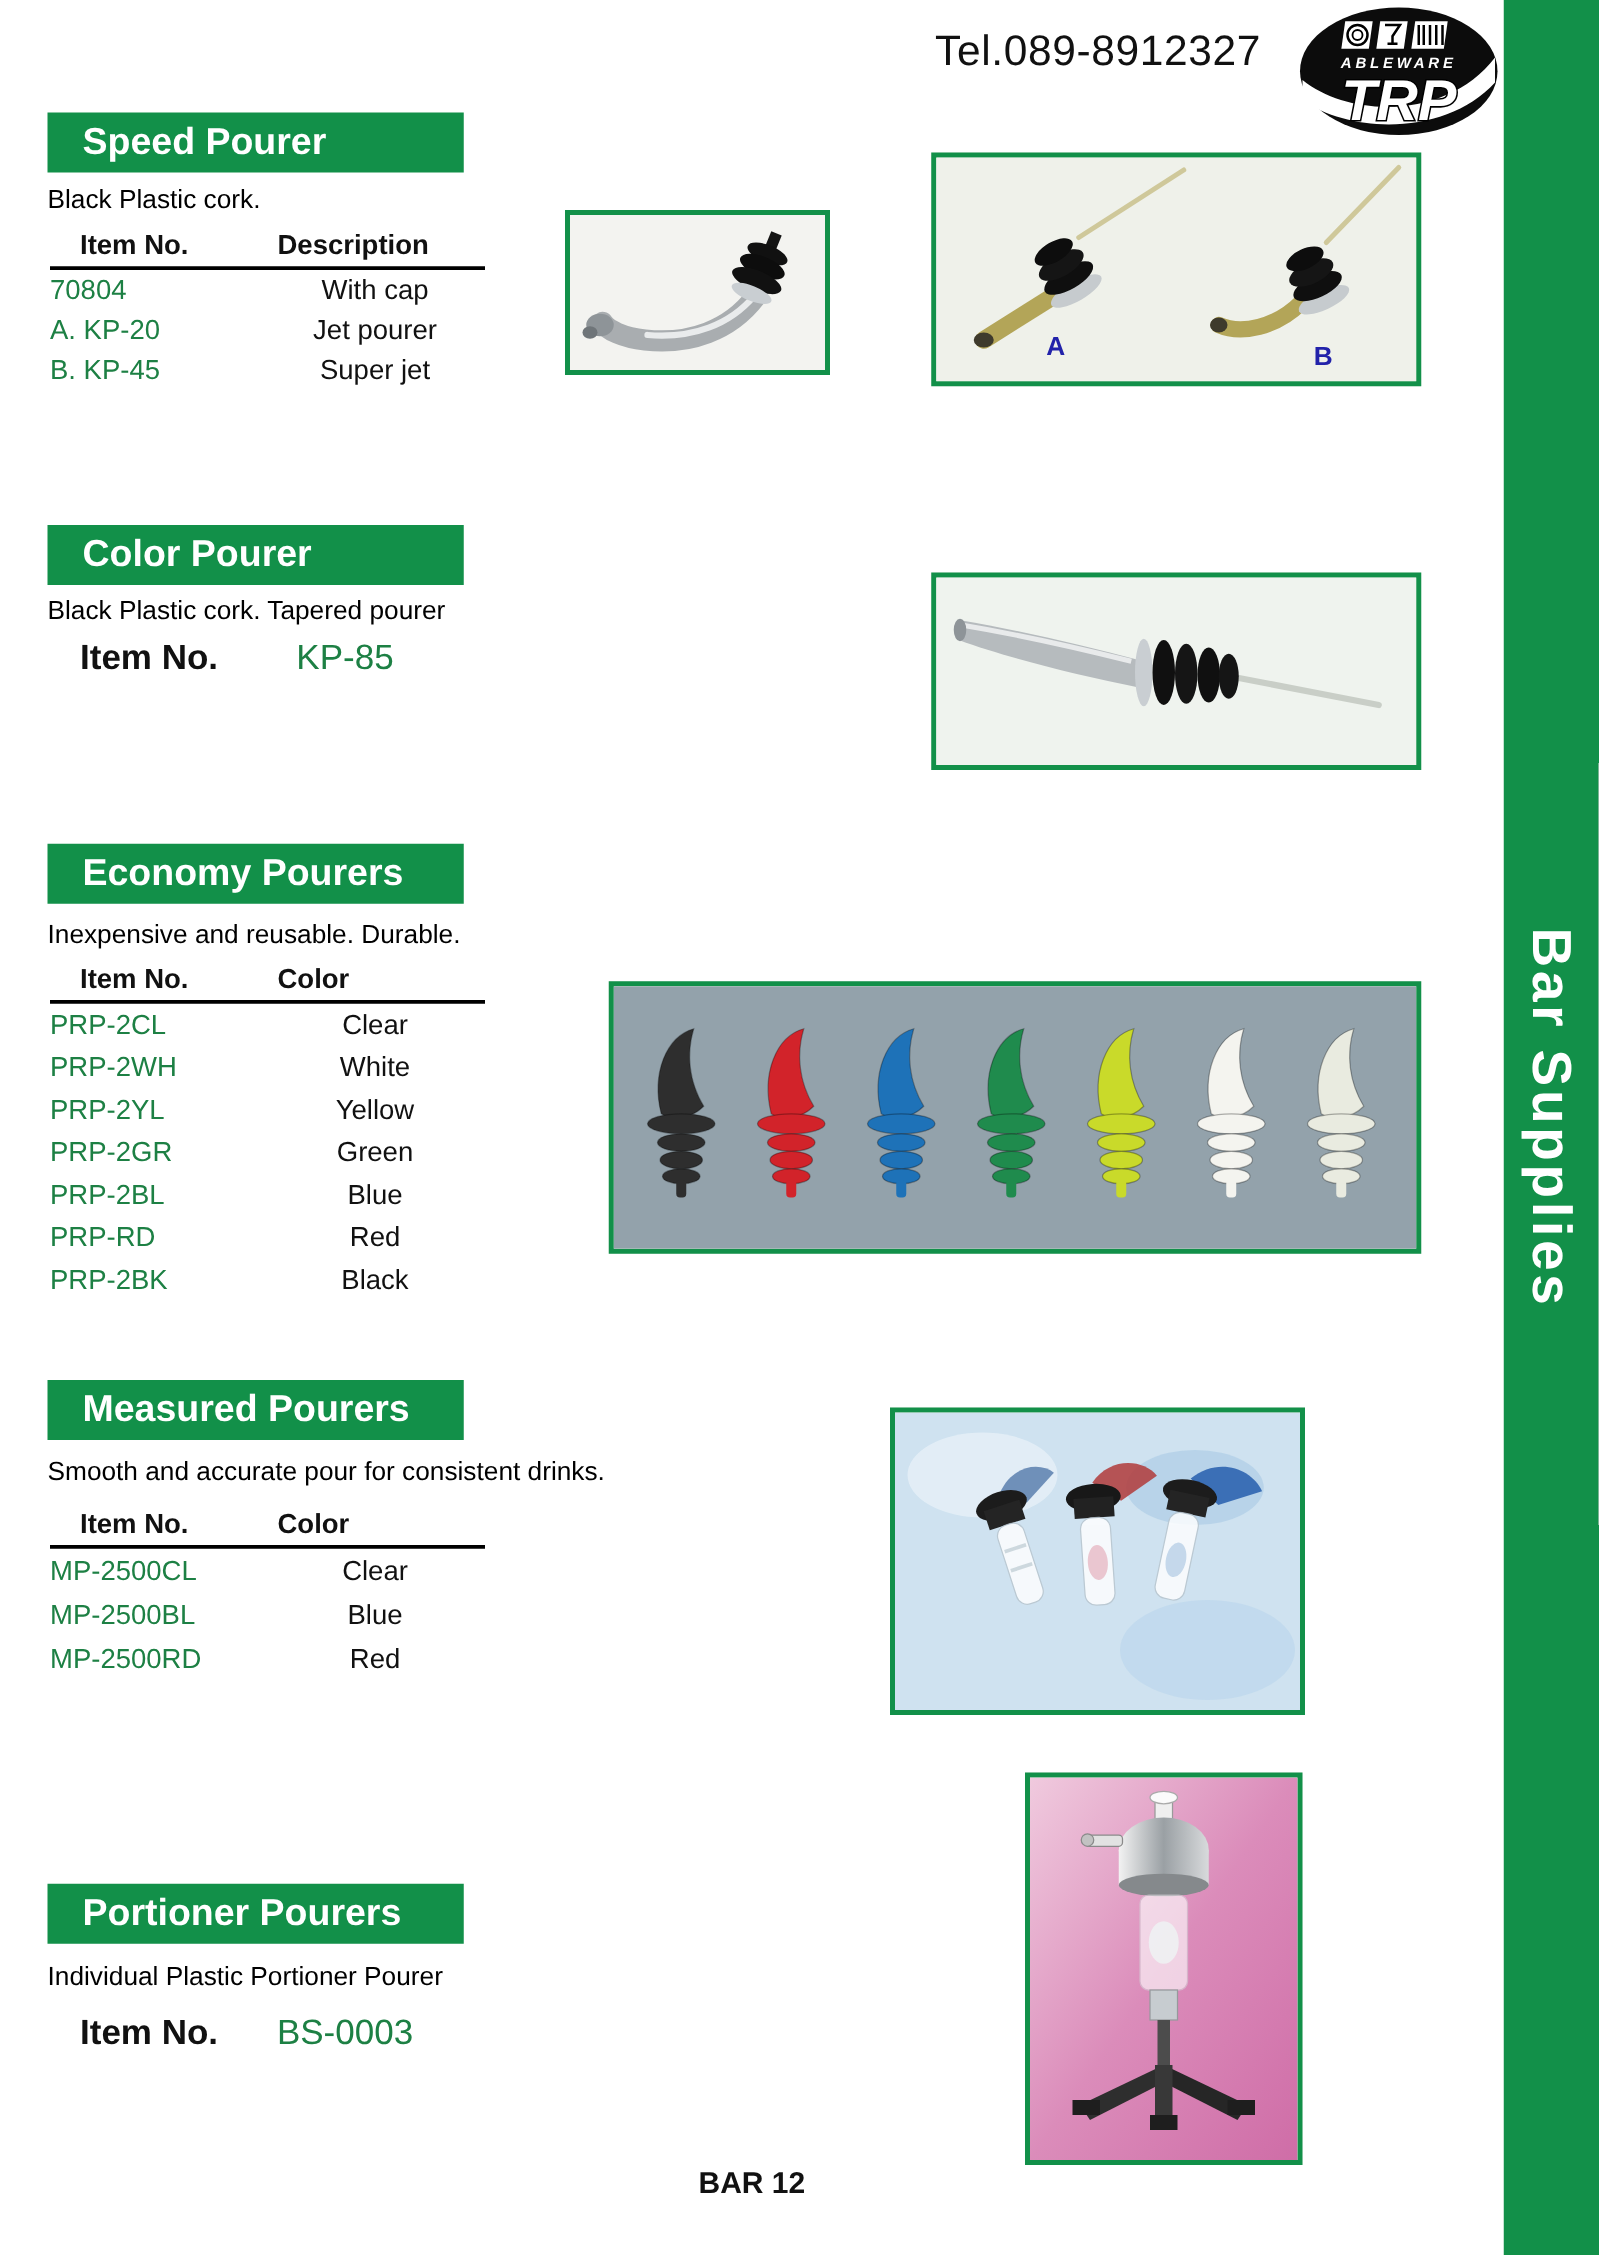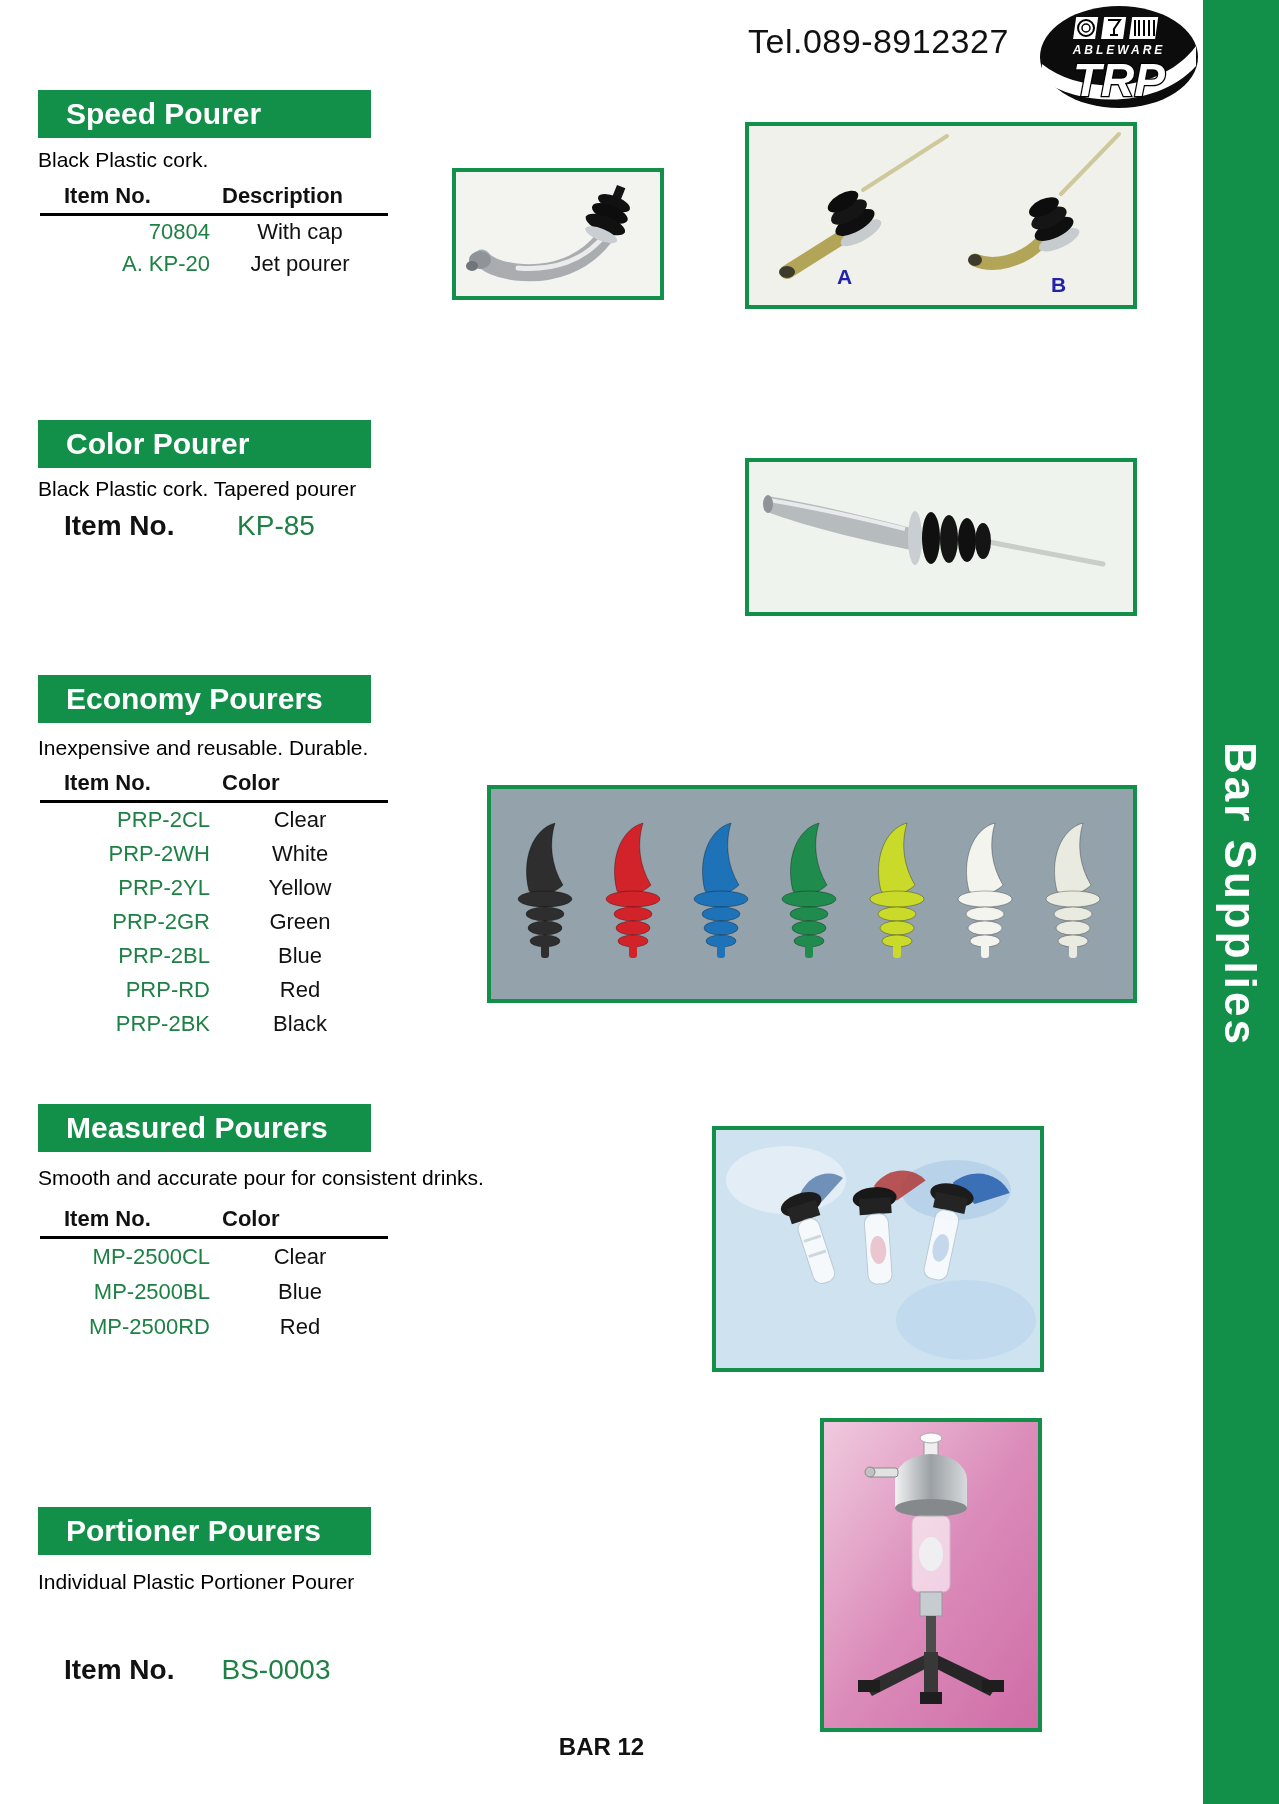--- a/index.html
+++ b/index.html
@@ -23,21 +23,21 @@
   }
   
   .phone{left:748px;top:22px;font-size:34px;font-weight:normal;letter-spacing:.5px;}
   .logo{left:1038px;top:4px;width:162px;height:106px;}
   
   .secbar{left:38px;width:333px;height:48px;background:var(--green);color:#fff;
     font-size:30px;font-weight:bold;line-height:48px;padding-left:28px;}
   .desc{left:38px;font-size:21px;color:#000000;}
   
   .ptable{left:40px;width:380px;font-size:22px;}
-  .c1{display:inline-block;width:170px;text-align:right;}
+  .c1{display:inline-block;width:170px;text-align:left;}
   .c2{display:inline-block;width:180px;text-align:center;}
   .thead{font-weight:bold;line-height:26px;}
   .thead .c1{text-align:left;padding-left:24px;width:146px;}
   .thead .c2{text-align:left;padding-left:36px;width:144px;}
   .rule{height:3px;background:#000;width:348px;margin-top:4px;}
   .trow{line-height:32px;}
   .trow-e{line-height:34px;}
   .trow-m{line-height:35px;}
   .itemno{color:var(--item-green);}
   .itemline{left:40px;font-size:28px;width:380px;}
@@ -85,20 +85,21 @@
   <div class="abs secbar" style="top:90px;">Speed Pourer</div>
   <div class="abs desc" style="top:148px;">Black Plastic cork.</div>
 
   <div class="abs ptable" style="top:183px;">
     <div class="thead">
       <span class="c1">Item No.</span><span class="c2">Description</span>
     </div>
     <div class="rule"></div>
     <div class="trow"><span class="c1 itemno">70804</span><span class="c2">With cap</span></div>
     <div class="trow"><span class="c1 itemno">A. KP-20</span><span class="c2">Jet pourer</span></div>
+    <div class="trow"><span class="c1 itemno">B. KP-45</span><span class="c2">Super jet</span></div>
   </div>
 
   <div class="abs photo" style="left:452px;top:168px;width:212px;height:132px;">
     <svg width="204" height="124" viewBox="0 0 204 124">
       <rect width="204" height="124" fill="#f3f3f0"></rect>
       <path d="M148,66 C128,92 96,104 60,100 C42,98 30,92 26,86" stroke="#a9adb0" stroke-width="17" fill="none" stroke-linecap="round"></path>
       <path d="M148,64 C128,88 98,99 62,96" stroke="#e9ebec" stroke-width="5" fill="none" stroke-linecap="round"></path>
       <ellipse cx="24" cy="88" rx="11" ry="9" fill="#8e9498"></ellipse>
       <ellipse cx="16" cy="94" rx="6" ry="5" fill="#6f7579"></ellipse>
       <g transform="translate(152,46) rotate(22)">
@@ -287,21 +288,21 @@
         <ellipse cx="0" cy="-48" rx="22" ry="11" fill="#1c1c1c"></ellipse>
         <rect x="-16" y="-48" width="32" height="16" fill="#242424"></rect>
         <rect x="-12" y="-32" width="24" height="70" rx="9" fill="#ffffff" opacity="0.82" stroke="#b7c4cd"></rect>
         <ellipse cx="0" cy="6" rx="8" ry="14" fill="#bcd2e8" opacity="0.85"></ellipse>
       </g>
     </svg>
   </div>
 
   <div class="abs secbar" style="top:1507px;">Portioner Pourers</div>
   <div class="abs desc" style="top:1570px;">Individual Plastic Portioner Pourer</div>
-  <div class="abs itemline" style="top:1654px;">
+  <div class="abs itemline" style="top:1610px;">
     <span class="lab">Item No.</span><span class="val">BS-0003</span>
   </div>
 
   <div class="abs photo" style="left:820px;top:1418px;width:222px;height:314px;">
     <svg width="214" height="306" viewBox="0 0 214 306">
       <defs>
         <linearGradient id="pinkbg" x1="0" y1="0" x2="1" y2="1">
           <stop offset="0" stop-color="#f0cade"></stop>
           <stop offset="0.5" stop-color="#db8cba"></stop>
           <stop offset="1" stop-color="#cf6da7"></stop>

